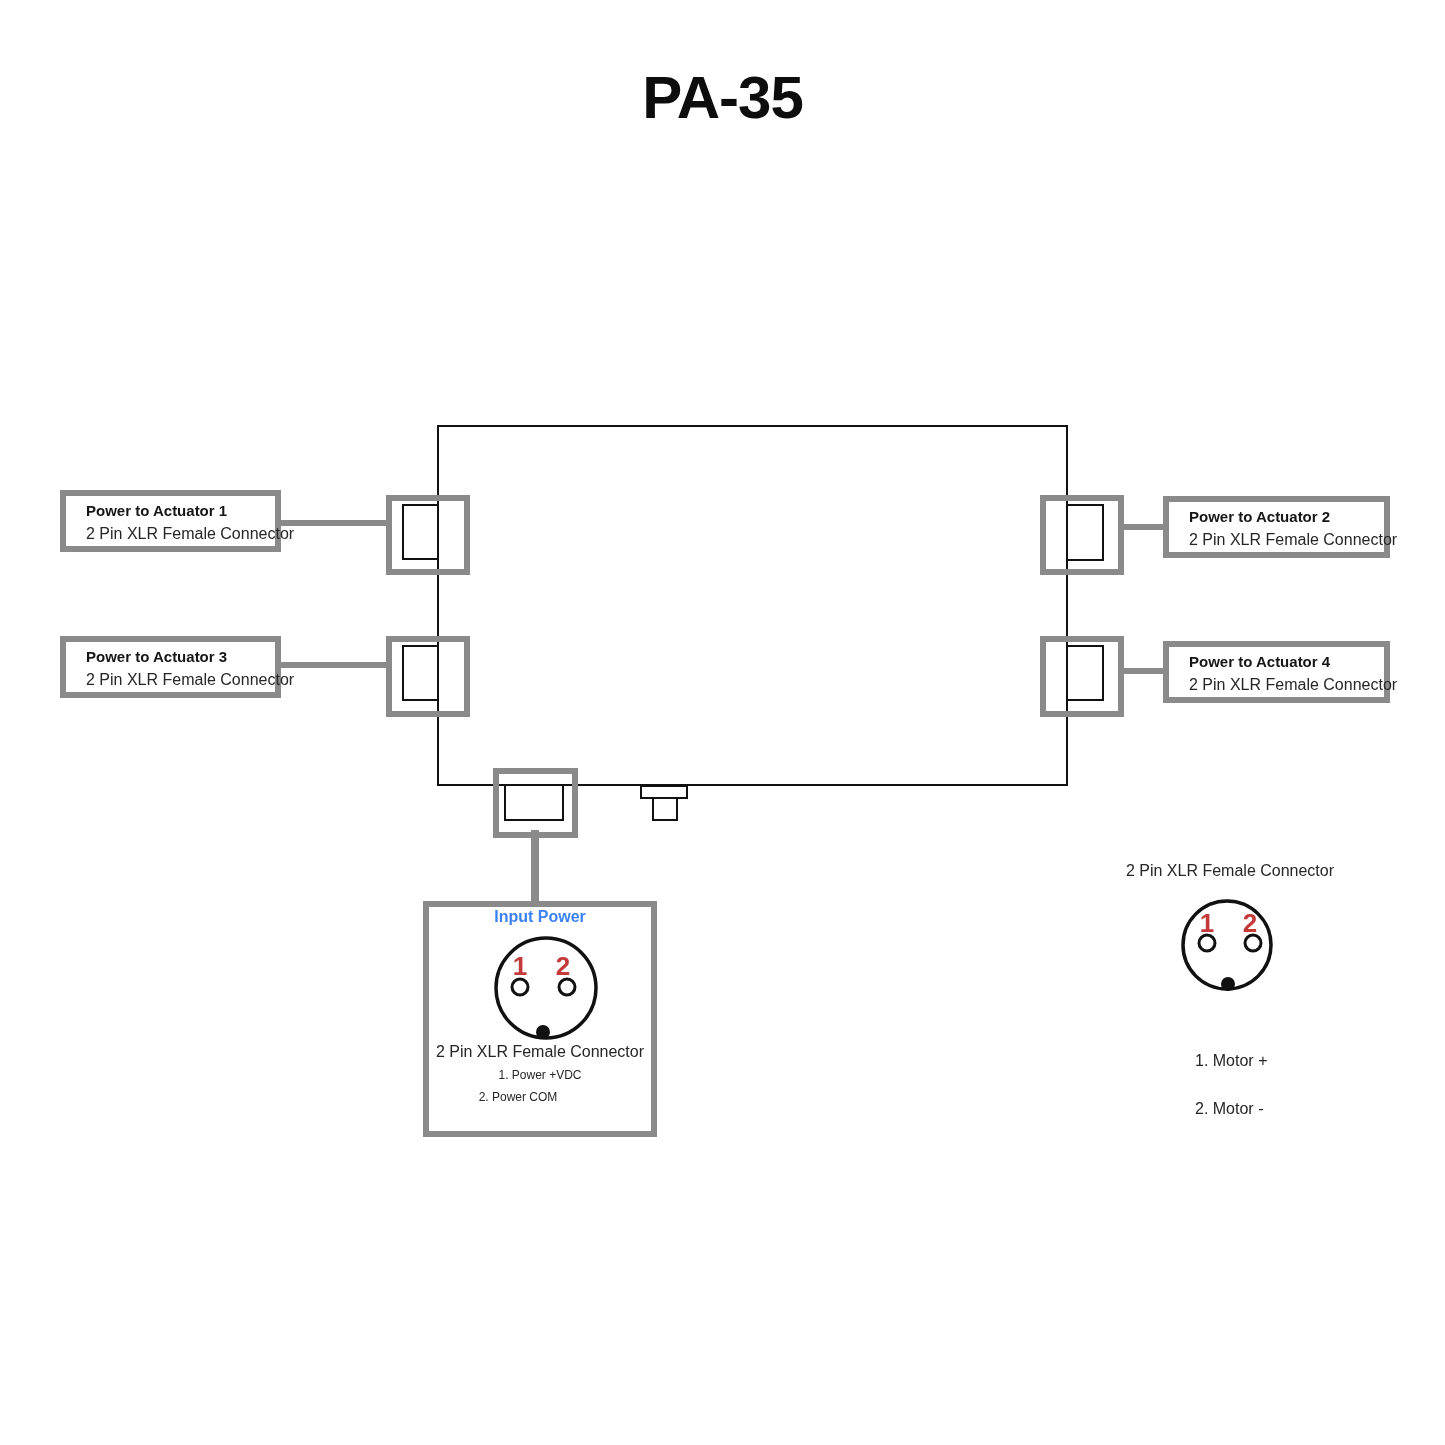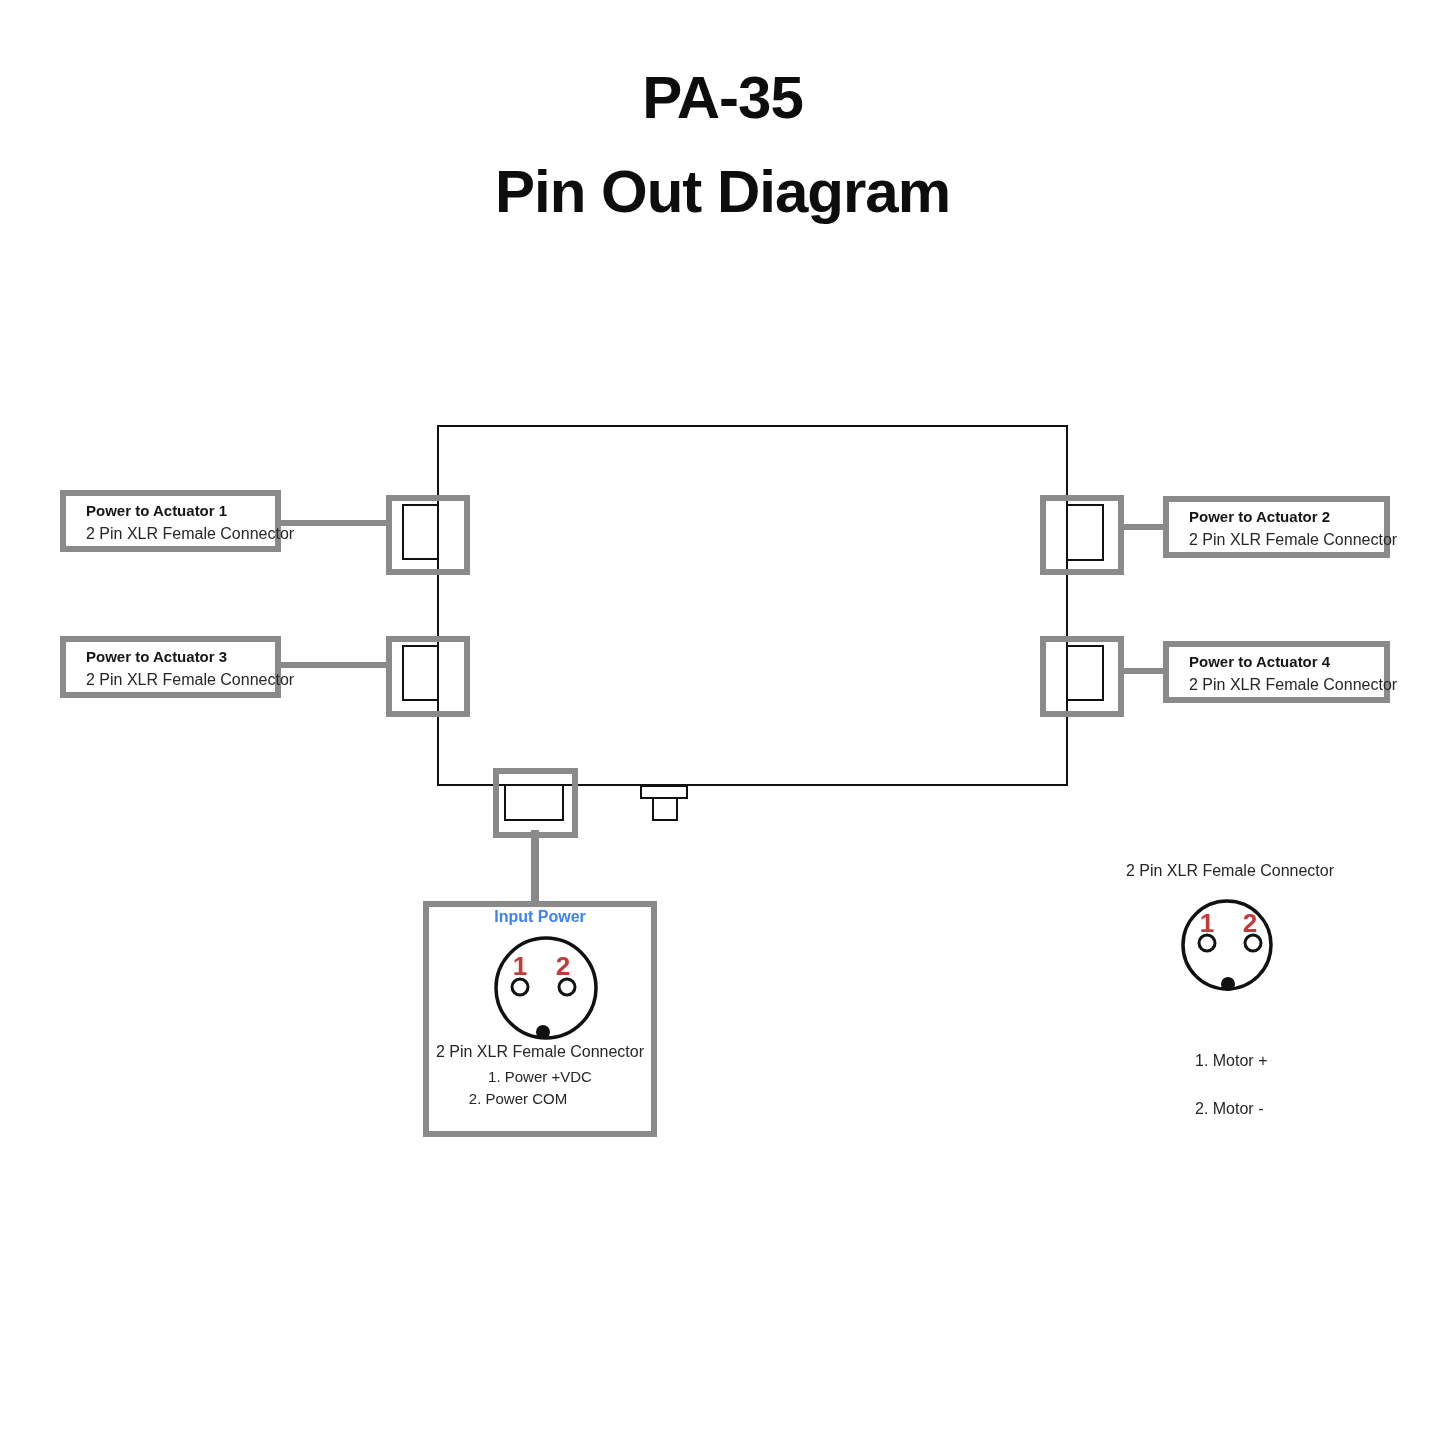--- a/index.html
+++ b/index.html
@@ -27,32 +27,31 @@
     border:6px solid var(--gray);background:#fff;padding:4px 0 0 20px;white-space:nowrap;
   }
   .lb-title{font-weight:bold;font-size:15px;line-height:22px;color:#161616;}
   .lb-sub{font-size:16px;line-height:23px;color:#262626;}
   .nub-top{border:2px solid var(--ink);background:#fff;}
   .nub-stem{border:2px solid var(--ink);border-top:none;background:#fff;}
   .ip-box{border:6px solid var(--gray);background:#fff;}
   .center-text{text-align:center;}
   .ip-title{font-weight:bold;font-size:16px;color:#3b82f6;}
   .body-text{font-size:16px;color:#262626;}
-  .small-text{font-size:15px;color:#262626;}
+  .small-text{font-size:12px;color:#262626;}
   .pin-num{font-weight:bold;font-size:26px;fill:var(--red);}
   .xlr-line{fill:#fff;stroke:var(--ink);}
 </style>
 </head>
 <body>
 
 <div class="canvas">
 
   <div class="abs title">
     <div>PA-35</div>
-    <div>Pin Out Diagram</div>
   </div>
 
   <div class="abs wire-h" style="left:280px;top:520px;width:110px;"></div>
   <div class="abs wire-h" style="left:1121px;top:524px;width:42px;"></div>
   <div class="abs wire-h" style="left:280px;top:662px;width:110px;"></div>
   <div class="abs wire-h" style="left:1121px;top:668px;width:42px;"></div>
   <div class="abs wire-v" style="left:531px;top:830px;height:72px;"></div>
 
   <div class="abs main-box" style="left:437px;top:425px;width:631px;height:361px;"></div>
 

